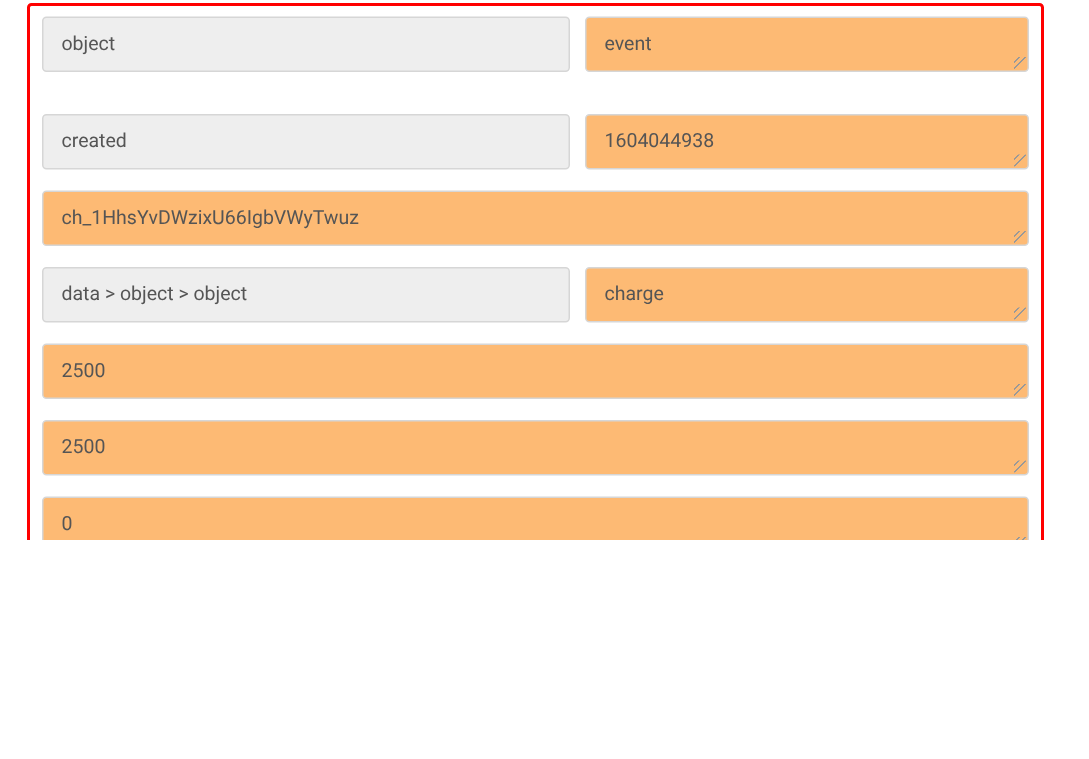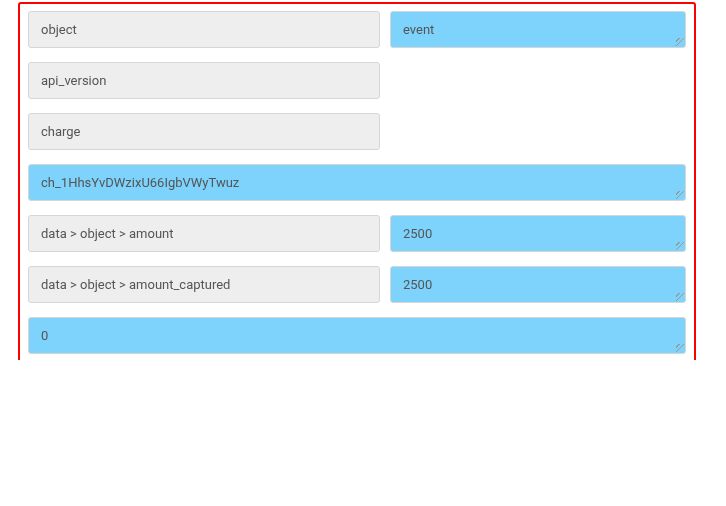--- a/index.html
+++ b/index.html
@@ -59,21 +59,21 @@
       height: 37px;
       display: flex;
       align-items: center;
     }
     .field-value-wrap {
       flex: 1;
       position: relative;
     }
     .field-value {
       width: 100%;
-      background: #7dd3fc;
+      background: #fdba74;
       border: 1px solid #d6d6d6;
       border-radius: 3px;
       padding: 10px 12px;
       color: #555;
       font-size: 13px;
       font-family: inherit;
       height: 37px;
       resize: none;
       overflow: hidden;
       display: block;
@@ -117,53 +117,57 @@
       <div class="field-key">
           <span>object</span>
         </div>
       <div class="field-value-wrap">
         <textarea class="field-value" style="">event</textarea>
         <div class="resize-handle"></div>
       </div>
     </div>
 
     <div class="field-row">
-      <div class="field-key">
-          <span>api_version</span>
-        </div>
     </div>
 
     <div class="field-row">
       <div class="field-key">
-          <span>charge</span>
+          <span>created</span>
         </div>
+      <div class="field-value-wrap">
+        <textarea class="field-value" style="">1604044938</textarea>
+        <div class="resize-handle"></div>
+      </div>
     </div>
 
     <div class="field-row">
       <div class="field-value-wrap">
         <textarea class="field-value" style="">ch_1HhsYvDWzixU66IgbVWyTwuz</textarea>
         <div class="resize-handle"></div>
       </div>
     </div>
 
+    <div class="field-row">
+      <div class="field-key">
+          <span>data &gt; object &gt; object</span>
+        </div>
+      <div class="field-value-wrap">
+        <textarea class="field-value" style="">charge</textarea>
+        <div class="resize-handle"></div>
+      </div>
+    </div>
 
     <div class="field-row">
-      <div class="field-key">
-          <span>data &gt; object &gt; amount</span>
-        </div>
       <div class="field-value-wrap">
         <textarea class="field-value" style="">2500</textarea>
         <div class="resize-handle"></div>
       </div>
     </div>
 
     <div class="field-row">
-      <div class="field-key">
-          <span>data &gt; object &gt; amount_captured</span>
-        </div>
       <div class="field-value-wrap">
         <textarea class="field-value" style="">2500</textarea>
         <div class="resize-handle"></div>
       </div>
     </div>
 
     <div class="field-row">
       <div class="field-value-wrap">
         <textarea class="field-value" style="">0</textarea>
         <div class="resize-handle"></div>

